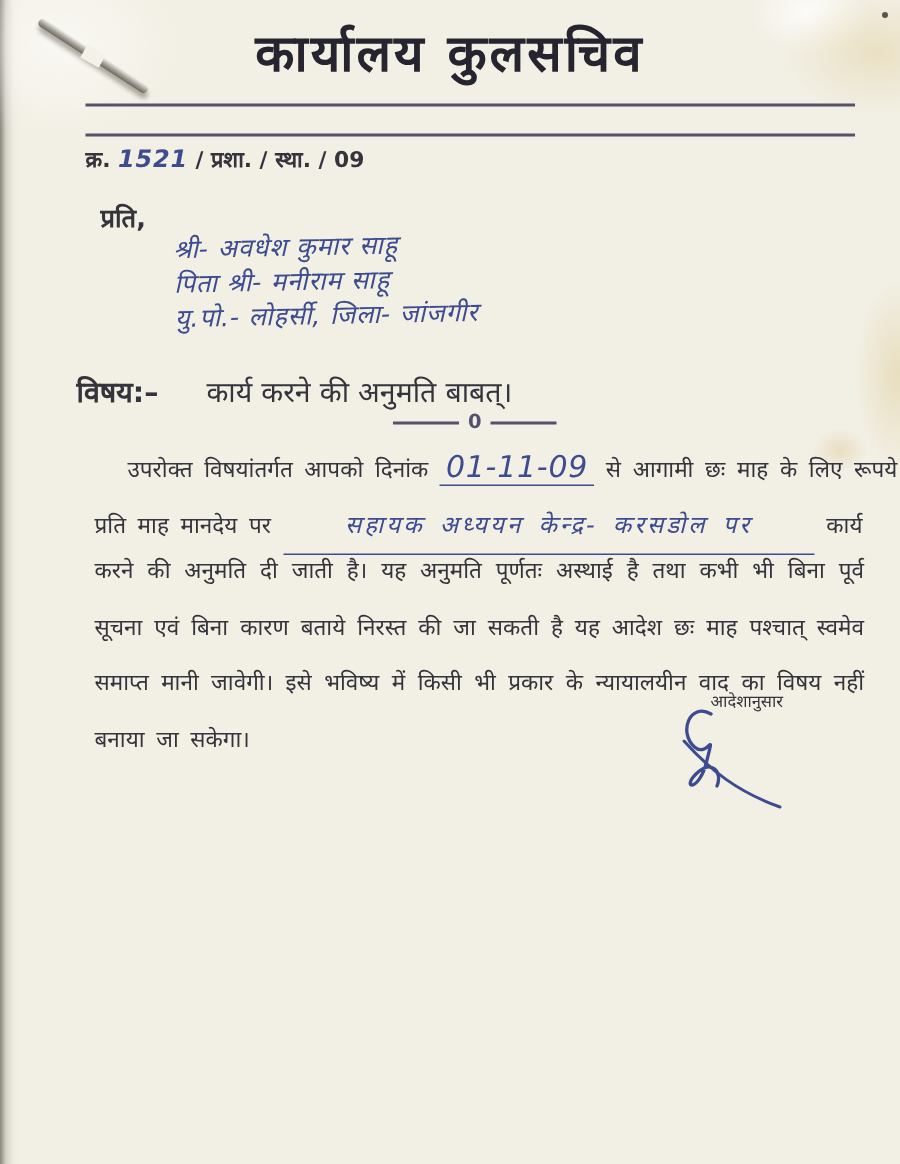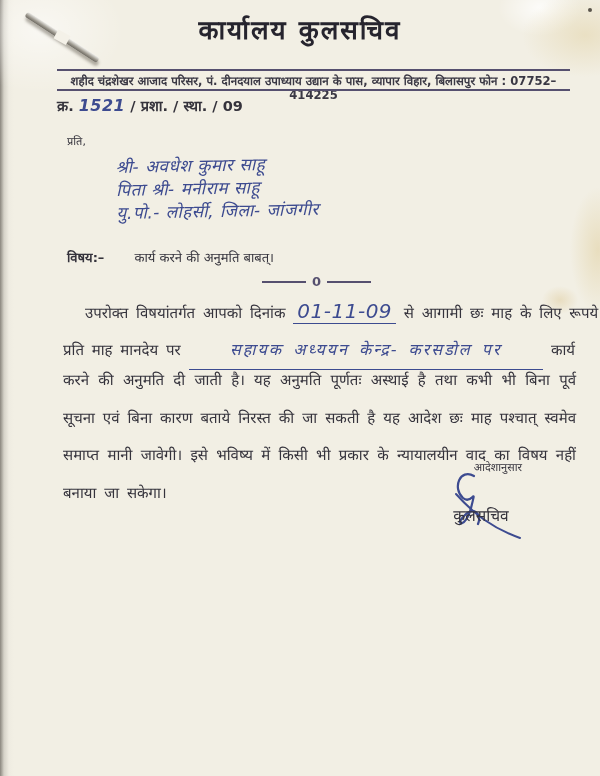--- a/index.html
+++ b/index.html
@@ -21,21 +21,21 @@
   }
   .ink{color:#35333c;}
   .hand{
     color:#3d4b90;
     font-style:italic;
     letter-spacing:.5px;
   }
   .abs{position:absolute;}
   .center{left:0;right:0;text-align:center;}
   .rule{position:absolute;height:2px;background:#56506f;}
-  .title1{font-size:26px;font-weight:bold;letter-spacing:2px;color:#26242e;}
+  .title1{font-size:34px;font-weight:bold;letter-spacing:2px;color:#26242e;}
   .title2{font-size:20.5px;font-weight:bold;color:#26242e;letter-spacing:.5px;}
   .address{font-size:11.6px;font-weight:bold;color:#3a3844;}
   .refrow{font-size:14.5px;font-weight:bold;}
   .body-text{font-size:15px;line-height:37.5px;word-spacing:3px;color:#35333c;}
   .nowrap{white-space:nowrap;}
   .uline{border-bottom:1.6px solid #3d4b90;}
   .staple{position:absolute;left:18px;top:16px;width:86px;height:46px;transform:rotate(33deg);}
   .staple .bar{position:absolute;left:0;top:18px;width:86px;height:6px;border-radius:3px;
     background:linear-gradient(to bottom,#efeeea,#9a968c 60%,#6b675f);box-shadow:2px 3px 3px rgba(90,85,70,.45);}
   .staple .gap{position:absolute;left:36px;top:16px;width:14px;height:10px;background:#f4f1e8;transform:rotate(-4deg);}
@@ -54,38 +54,37 @@
   <span class="corner-dot"></span>
 
   <div class="staple">
     <div class="bar"></div>
     <div class="gap"></div>
   </div>
 
   <div class="abs center title1" style="top:11px;">कार्यालय  कुलसचिव</div>
 
   <div class="rule" style="left:57px;width:513px;top:69px;"></div>
-  <div class="abs address" style="left:57px;width:513px;top:73px;text-align:center;">शहीद चंद्रशेखर आजाद परिसर, पं. दीनदयाल उपाध्याय उद्यान के पास, व्यापार विहार, बिलासपुर फोन : 07752–414225</div>
   <div class="rule" style="left:57px;width:513px;top:89px;"></div>
 
   <div class="abs refrow ink" style="left:57px;top:95px;">
     <span>क्र.</span>
     <span class="hand" style="font-size:16px;">1521</span>
     <span>/ प्रशा. / स्था. / 09</span>
   </div>
 
-  <div class="abs ink" style="left:67px;top:133px;font-size:11px;">प्रति,</div>
+  <div class="abs ink" style="left:67px;top:133px;font-size:17px;font-weight:bold;">प्रति,</div>
 
   <div class="abs hand" style="left:116px;top:154px;font-size:17px;line-height:23px;transform:rotate(-1.2deg);">
     <div>श्री- अवधेश कुमार साहू</div>
     <div>पिता श्री- मनीराम साहू</div>
     <div>यु.पो.- लोहर्सी, जिला- जांजगीर</div>
   </div>
 
-  <div class="abs ink" style="left:67px;top:248px;font-size:13px;">
+  <div class="abs ink" style="left:51px;top:248px;font-size:19px;">
     <span style="font-weight:bold;">विषय:–</span>
     <span style="margin-left:26px;">कार्य करने की अनुमति बाबत्।</span>
   </div>
 
   <div class="abs divider" style="left:262px;top:274px;">
     <span class="seg"></span>
     <span>0</span>
     <span class="seg"></span>
   </div>
 
@@ -104,16 +103,15 @@
     <span class="nowrap">कार्य</span>
   </div>
 
   <div class="abs ink" style="right:78px;top:459px;font-size:11px;">आदेशानुसार</div>
 
   <div class="sig-wrap">
     <svg width="80" height="72" viewBox="0 0 80 72">
       <path d="M30,6 C16,-2 8,18 19,28 C28,36 33,14 27,38 C22,58 10,56 20,46 C30,36 38,44 34,54" fill="none" stroke="#3d4b90" stroke-width="2.2" stroke-linecap="round"></path>
       <path d="M12,24 C30,44 48,58 76,68" fill="none" stroke="#3d4b90" stroke-width="2" stroke-linecap="round"></path>
     </svg>
-    <div class="sig-name">कुलसचिव</div>
   </div>
 
 </div>
 
 </body></html>

